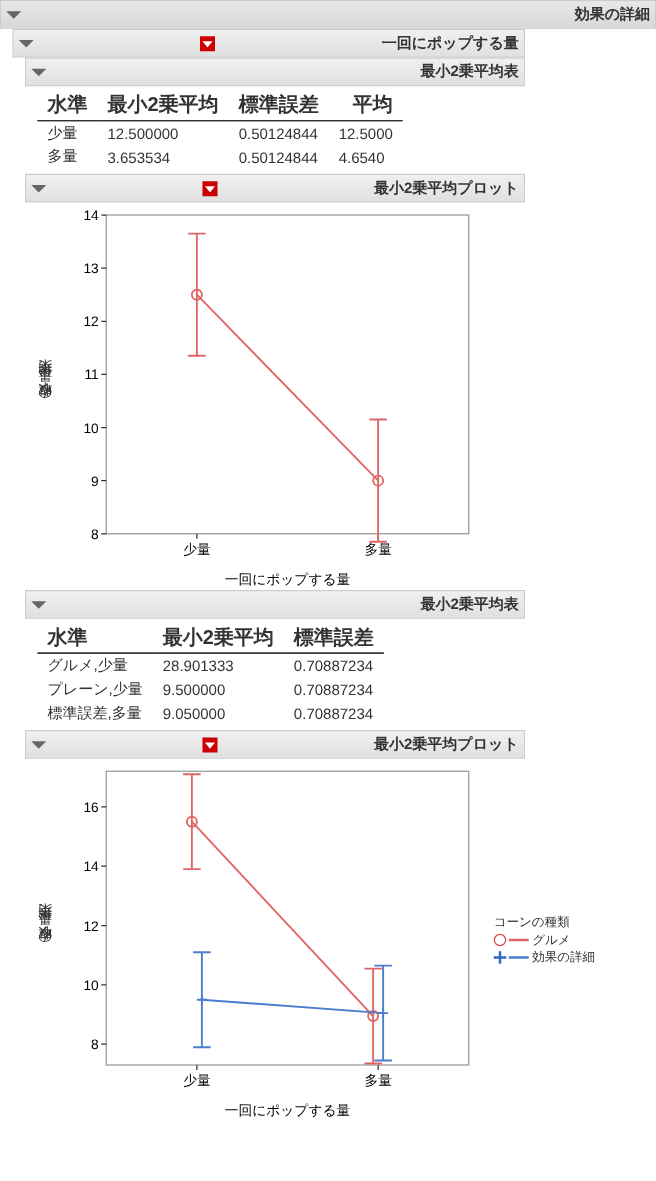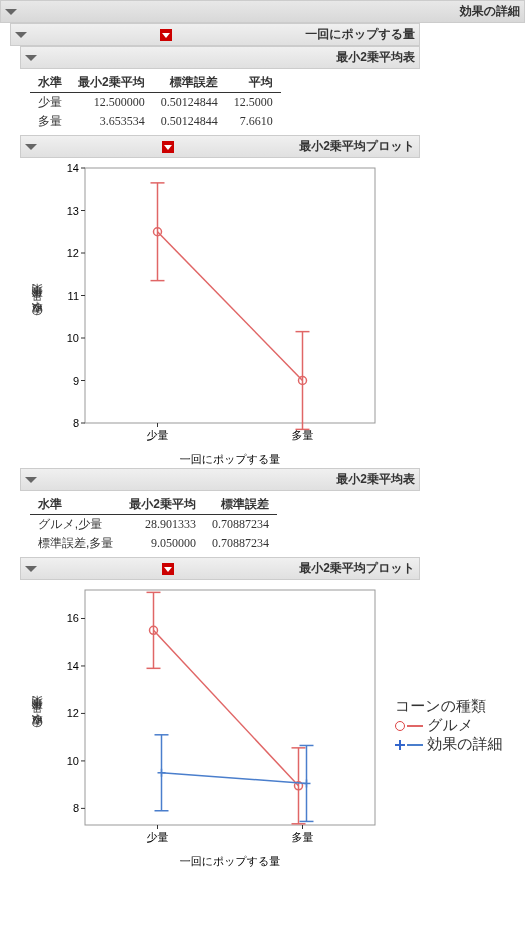--- a/index.html
+++ b/index.html
@@ -52,34 +52,33 @@
     border-right: 4px solid transparent;
     border-top: 5px solid #fff;
   }
   .indent1 { margin-left: 10px; }
   table.data-table { border-collapse: collapse; margin: 4px 0 4px 10px; }
   table.data-table th {
     font-weight: bold;
     border-bottom: 1px solid #333;
     padding: 1px 8px;
     text-align: right;
-    font-size: 12px;
+    font-size: 16px;
   }
   table.data-table th:first-child { text-align: left; }
   table.data-table td {
     padding: 1px 8px;
-    text-align: right;
-    font-family: Liberation Serif, serif;
+    font-family: Liberation Sans, sans-serif;
     font-size: 12px;
   }
   table.data-table td:first-child { text-align: left; font-family: inherit; }
   .chart-wrap { display: flex; align-items: center; }
   svg { display: block; }
   .ylabel-vert { writing-mode: vertical-rl; transform: rotate(180deg); font-size: 11px; }
-  .legend { font-size: 15px; margin-left: 10px; }
+  .legend { font-size: 10px; margin-left: 10px; }
   .legend .sw-line { display:inline-block; width:16px; height:2px; vertical-align: middle; margin-left:2px; }
   .legend .sw-circ { display:inline-block; width:8px; height:8px; border:1px solid #d44; border-radius:50%; vertical-align:middle;}
   .legend .sw-plus { display:inline-block; width:10px; height:10px; position:relative; vertical-align:middle; }
   .legend .sw-plus::before, .legend .sw-plus::after {
     content:""; position:absolute; background:#36c;
   }
   .legend .sw-plus::before { left:4px; top:0; width:2px; height:10px; }
   .legend .sw-plus::after  { left:0; top:4px; width:10px; height:2px; }
 </style>
 </head>
@@ -115,21 +114,21 @@
         <tr>
           <td>少量</td>
           <td>12.500000</td>
           <td>0.50124844</td>
           <td>12.5000</td>
         </tr>
         <tr>
           <td>多量</td>
           <td>3.653534</td>
           <td>0.50124844</td>
-          <td>7.6610</td>
+          <td>4.6540</td>
         </tr>
       </tbody>
     </table>
 
     <div class="panel-header" style="width:390px">
       <span class="disclosure open"></span>
       <span class="redmenu"></span>
       <span>最小2乗平均プロット</span>
     </div>
 
@@ -182,20 +181,25 @@
           <tr>
         <th>水準</th>
         <th>最小2乗平均</th>
         <th>標準誤差</th>
       </tr>
         </thead>
       <tbody>
         <tr>
           <td>グルメ,少量</td>
           <td>28.901333</td>
+          <td>0.70887234</td>
+        </tr>
+        <tr>
+          <td>プレーン,少量</td>
+          <td>9.500000</td>
           <td>0.70887234</td>
         </tr>
         <tr>
           <td>標準誤差,多量</td>
           <td>9.050000</td>
           <td>0.70887234</td>
         </tr>
       </tbody>
     </table>
 

